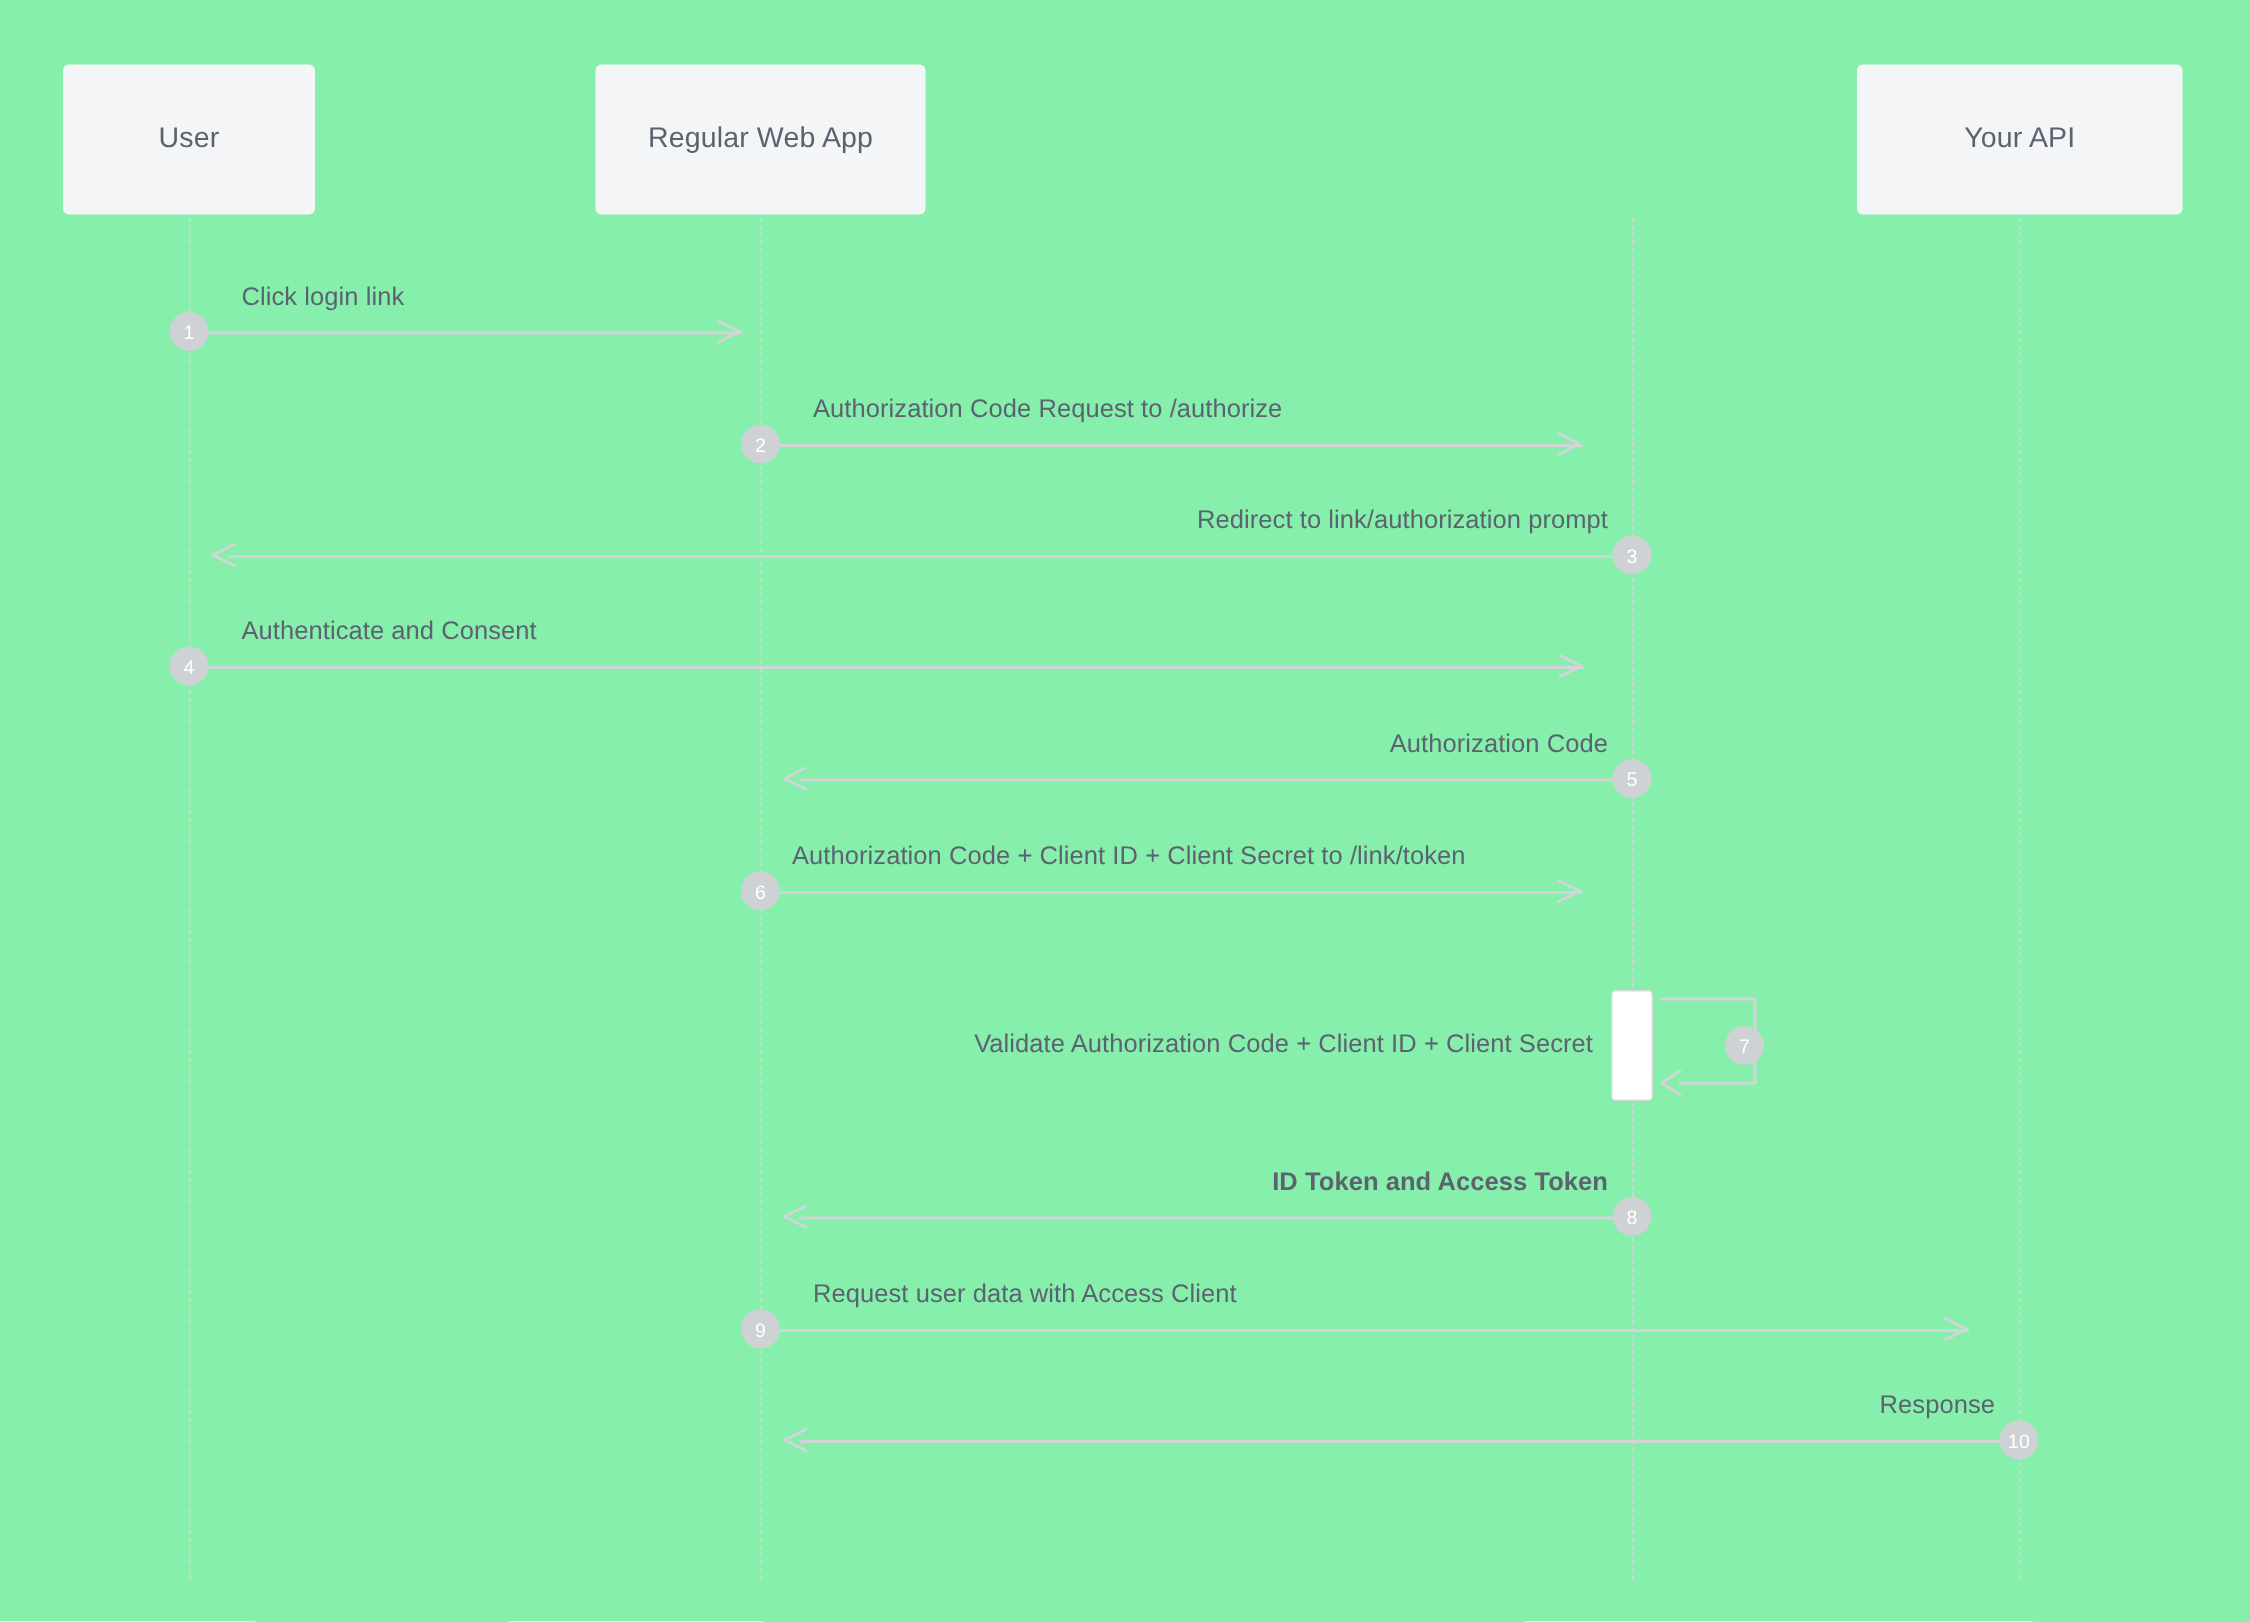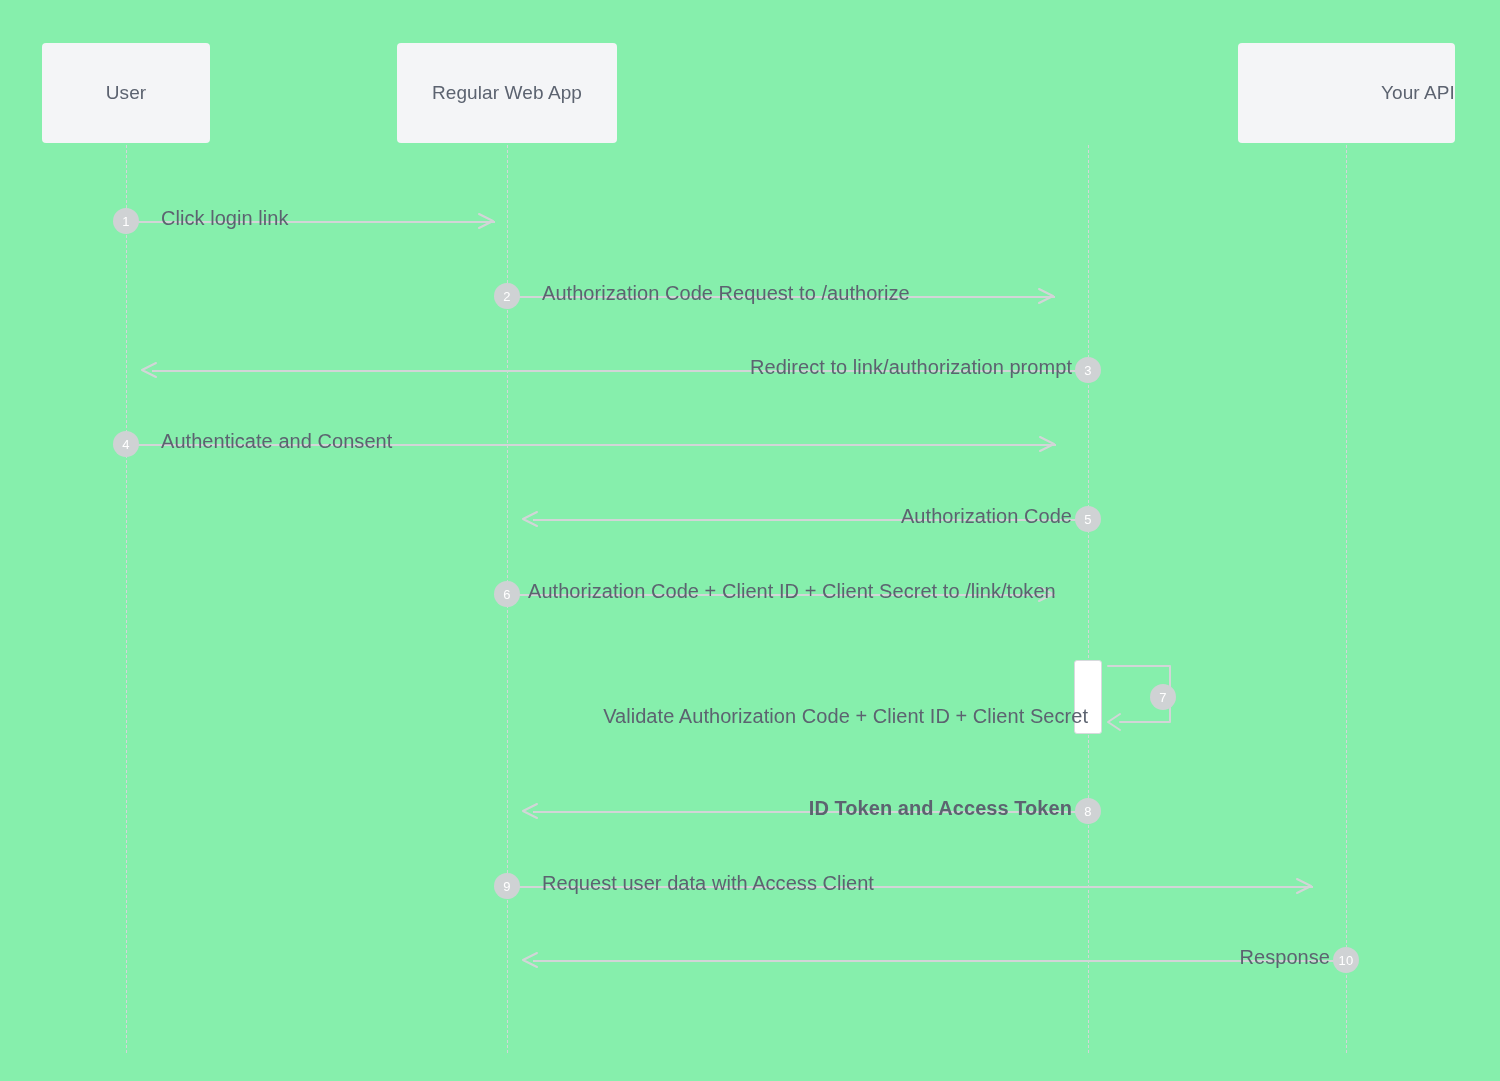--- a/index.html
+++ b/index.html
@@ -76,25 +76,24 @@
     top: -9px;
     left: -18px;
     overflow: visible;
   }
   .msg-head.left svg {
     left: 0;
   }
 
   .msg-label {
     position: absolute;
-    font-size: 20px;
+    font-size: 17px;
     color: #5c6370;
     white-space: nowrap;
     letter-spacing: 0.05px;
-    margin-top: 19px;
   }
   .msg-label.lbl-left  { text-align: left; }
   .msg-label.lbl-right { text-align: right; }
 
   
   .badge {
     position: absolute;
     width: 26px;
     height: 26px;
     border-radius: 50%;
@@ -118,21 +117,21 @@
 <body>
 
 <div id="canvas">
 
   <div class="participant" style="left:42px; top:43px; width:168px; height:100px;">
     <span class="participant-label">User</span>
   </div>
   <div class="participant" style="left:397px; top:43px; width:220px; height:100px;">
     <span class="participant-label">Regular Web App</span>
   </div>
-  <div class="participant" style="left:1238px; top:43px; width:217px; height:100px;justify-content:flex-end;">
+  <div class="participant" style="left:1238px; top:43px; width:217px; height:100px;">
     <span class="participant-label">Your API</span>
   </div>
 
   <div class="lifeline" style="left:126px;  top:145px; height:908px;"></div>
   <div class="lifeline" style="left:507px;  top:145px; height:908px;"></div>
   <div class="lifeline" style="left:1088px; top:145px; height:908px;"></div>
   <div class="lifeline" style="left:1346px; top:145px; height:908px;"></div>
 
   <div class="msg" style="left:126px; top:221px; width:381px;">
     <div class="msg-line" style="width:369px;"></div>
@@ -202,21 +201,21 @@
 
   <div class="activation" style="left:1074px; top:660px; width:28px; height:74px;"></div>
 
   <div class="selfloop" style="left:1102px; top:660px;">
     <svg width="90" height="78" viewBox="0 0 90 78">
       <path d="M 6 6 L 68 6 L 68 62 L 18 62" fill="none" stroke="#d2d5d7" stroke-width="2" stroke-linecap="round" stroke-linejoin="round"></path>
       <polyline points="18,54 6,62 18,70" fill="none" stroke="#d2d5d7" stroke-width="2" stroke-linecap="round" stroke-linejoin="round"></polyline>
     </svg>
   </div>
   <div class="badge" style="left:1150px; top:684px;">7</div>
-  <div class="msg-label lbl-right" style="left:0px; top:686px; width:1062px;padding-left:26px;">Validate Authorization Code + Client ID + Client Secret</div>
+  <div class="msg-label lbl-right" style="left:0px; top:686px; width:1062px;">Validate Authorization Code + Client ID + Client Secret</div>
 
   <div class="msg" style="left:521px; top:811px; width:567px;">
     <div class="msg-line" style="left:12px; width:555px;"></div>
     <div class="msg-head left" style="left:0px;">
       <svg width="20" height="18" viewBox="0 0 20 18">
           <polyline points="16,2 2,9 16,16" fill="none" stroke="#d2d5d7" stroke-width="2" stroke-linecap="round" stroke-linejoin="round"></polyline>
         </svg>
     </div>
     <div class="msg-label lbl-right" style="right:16px; top:-33px;font-weight:bold;">ID Token and Access Token</div>
     <div class="badge" style="left:554px; top:-13px;">8</div>

